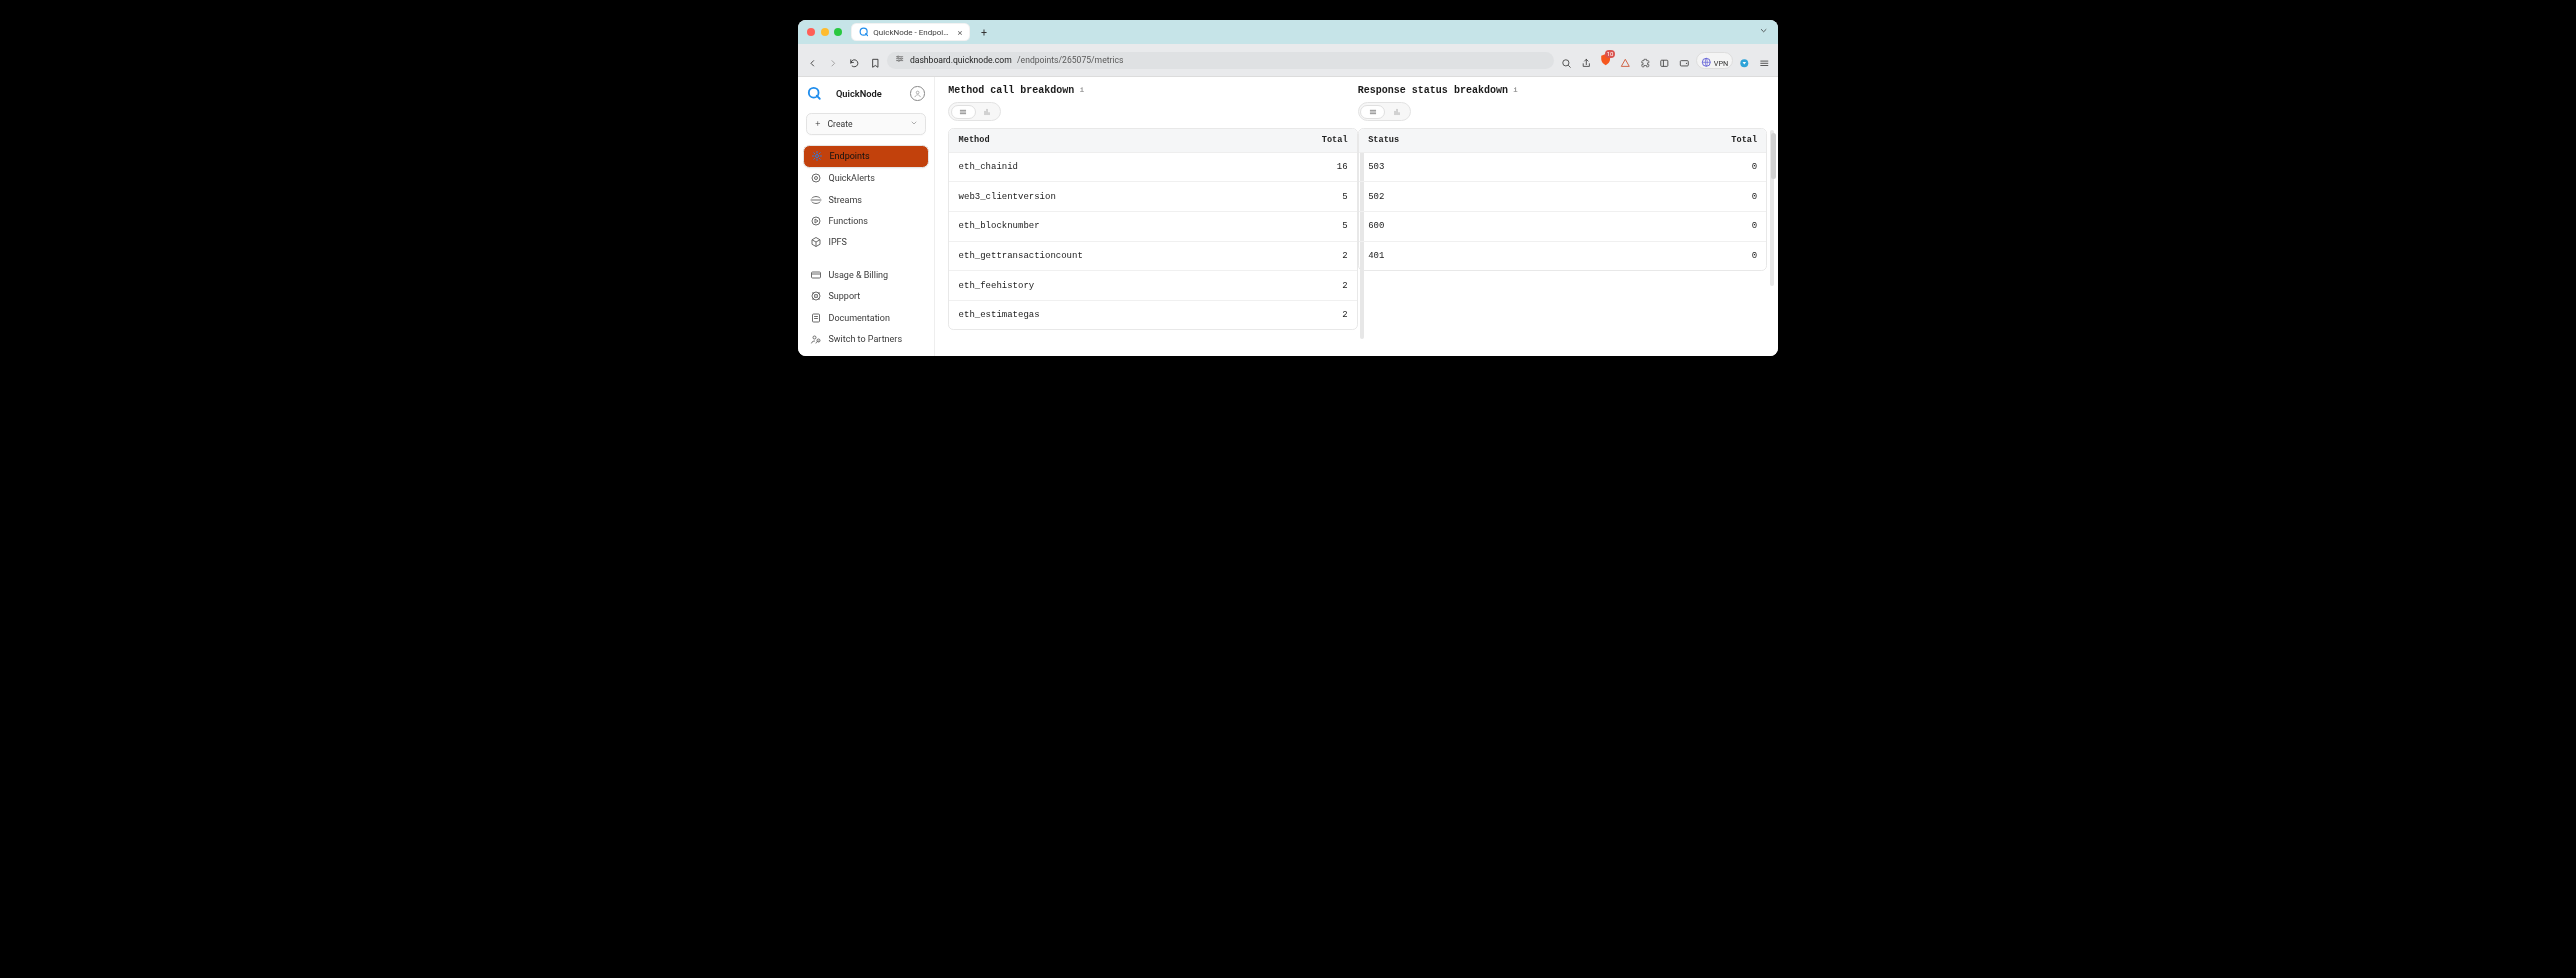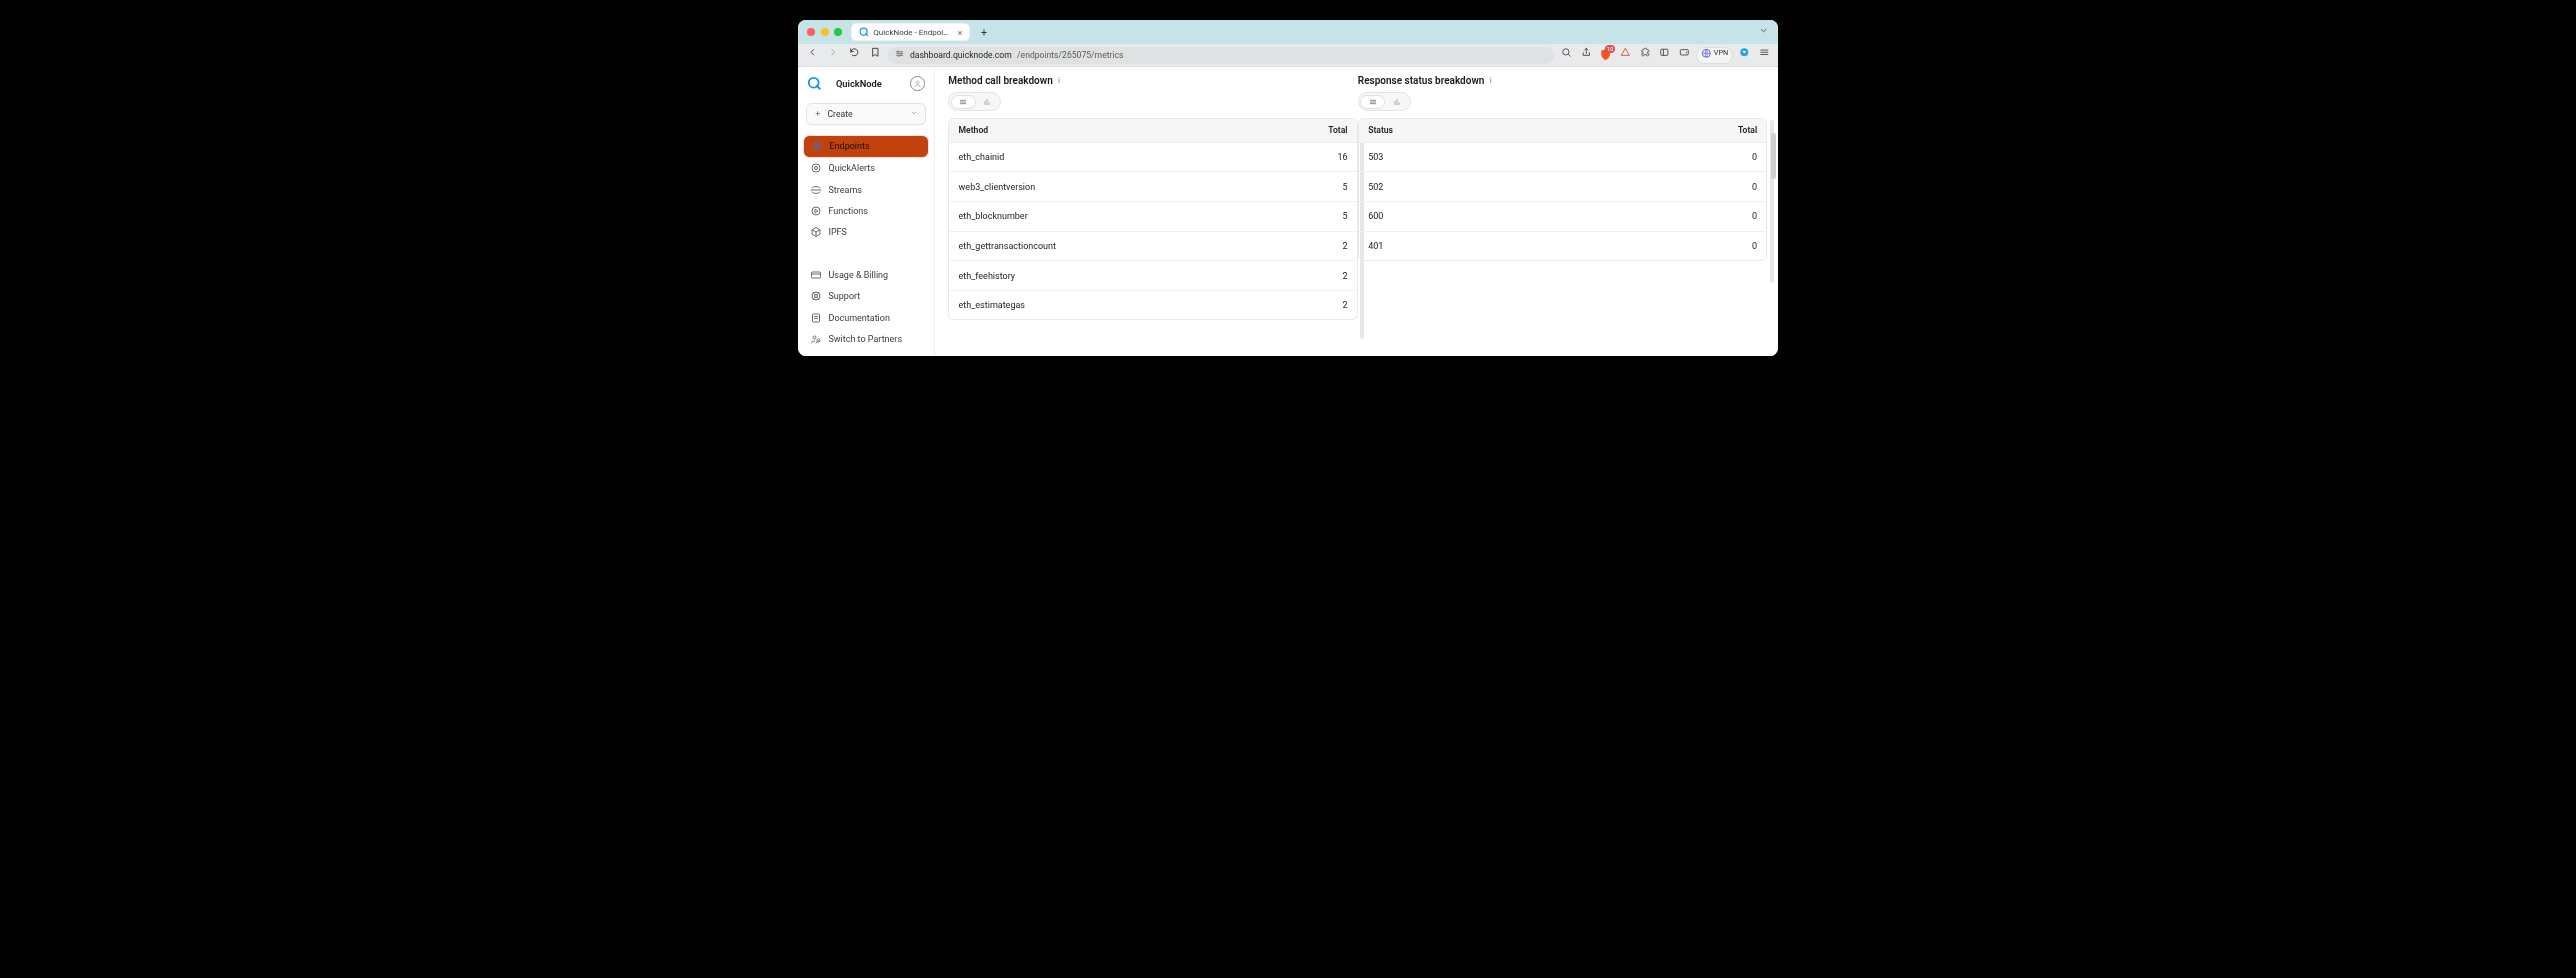--- a/index.html
+++ b/index.html
@@ -34,24 +34,24 @@
   }
   .tab .favicon { width:9.3px; height:9.3px; }
   .tab .title { flex:1; white-space:nowrap; overflow:hidden; text-overflow:ellipsis; }
   .tab .close { font-size:9.3px; color:#666; cursor:pointer; }
 
   .newtab { margin-left: 6.6px; width:14.6px;height:14.6px;display:flex;align-items:center;justify-content:center;border-radius:2.7px; color:#333; font-size:10.6px; cursor:pointer;}
   .tabstrip .expand { margin-left:auto; color:#333; font-size:9.3px; padding-right:2.7px;}
 
   
   .toolbar {
-    height: 23px; background:#e9eaec; border-bottom:0.7px solid #dcdcdc;
+    height: 33px; background:#e9eaec; border-bottom:0.7px solid #dcdcdc;
     display:flex; align-items:center; padding: 0 5.3px; gap:4px;
   }
-  .tbtn { width:17px;height:17px;display:flex;align-items:flex-start;justify-content:center;border-radius:4px;color:#444;cursor:pointer;}
+  .tbtn { width:17px;height:17px;display:flex;align-items:flex-end;justify-content:center;border-radius:4px;color:#444;cursor:pointer;}
   .tbtn svg { width:10.6px;height:10.6px; }
   .urlbox {
     flex:1; height:17px; background:#dfe1e3; border-radius:13.3px; display:flex; align-items:center;
     padding: 0 8px; gap:5.3px; font-size:8.6px; color:#5a5a5a;
   }
   .urlbox .host { color:#222; }
   .toolbar .icons-right { display:flex; align-items:center; gap:2.7px; }
   .badge-shield {
     position:relative; display:flex; align-items:center; justify-content:center;
     width:17px;height:17px;
@@ -81,21 +81,21 @@
     display:flex; align-items:center; gap:6.6px; padding:4.6px 6.6px; border-radius:6.6px;
     font-size:9px; color:#3a3a3a; cursor:pointer;
   }
   .nav-item .nicon { width:12px;height:12px; display:flex;align-items:center;justify-content:center;color:#6b6b6b;}
   .nav-item.active { background:#c2410c; border:0.7px solid #e6e6e6; color:#111; box-shadow:0 0.7px 1.3px rgba(0,0,0,0.04);}
   .nav-item.active .nicon{ color:#2a7de1;}
 
   .sidebar .spacer { flex:1; }
 
   
-  .main { flex:1; display:flex; padding:6.6px 10.6px 6.6px 13.3px; overflow:hidden; }
+  .main { flex:1; display:flex; padding:6.6px 10.6px 6.6px 13.3px; overflow:hidden;font-family:Liberation Mono, monospace; }
   .pane { flex:1; display:flex; flex-direction:column; min-width:0; }
   .pane-header { display:flex; align-items:center; gap:5.3px; font-size:10px; font-weight:600; color:#1a1a1a; padding:1.3px 0 6.6px 0;}
   .info-dot { font-size:7.3px; color:#9a9a9a; font-weight:700;}
   .view-toggle {
     width:53px; height:18.6px; border:0.7px solid #e3e3e3; border-radius:12px; background:#f7f7f7;
     display:flex; align-items:center; padding:1.3px;
   }
   .view-toggle .seg { flex:1; height:100%; display:flex; align-items:center; justify-content:center; border-radius:10.6px; color:#666; cursor:pointer;}
   .view-toggle .seg.active { background:#fff; border:0.7px solid #e0e0e0; color:#333;}
   .view-toggle svg { width:8px;height:8px; }

